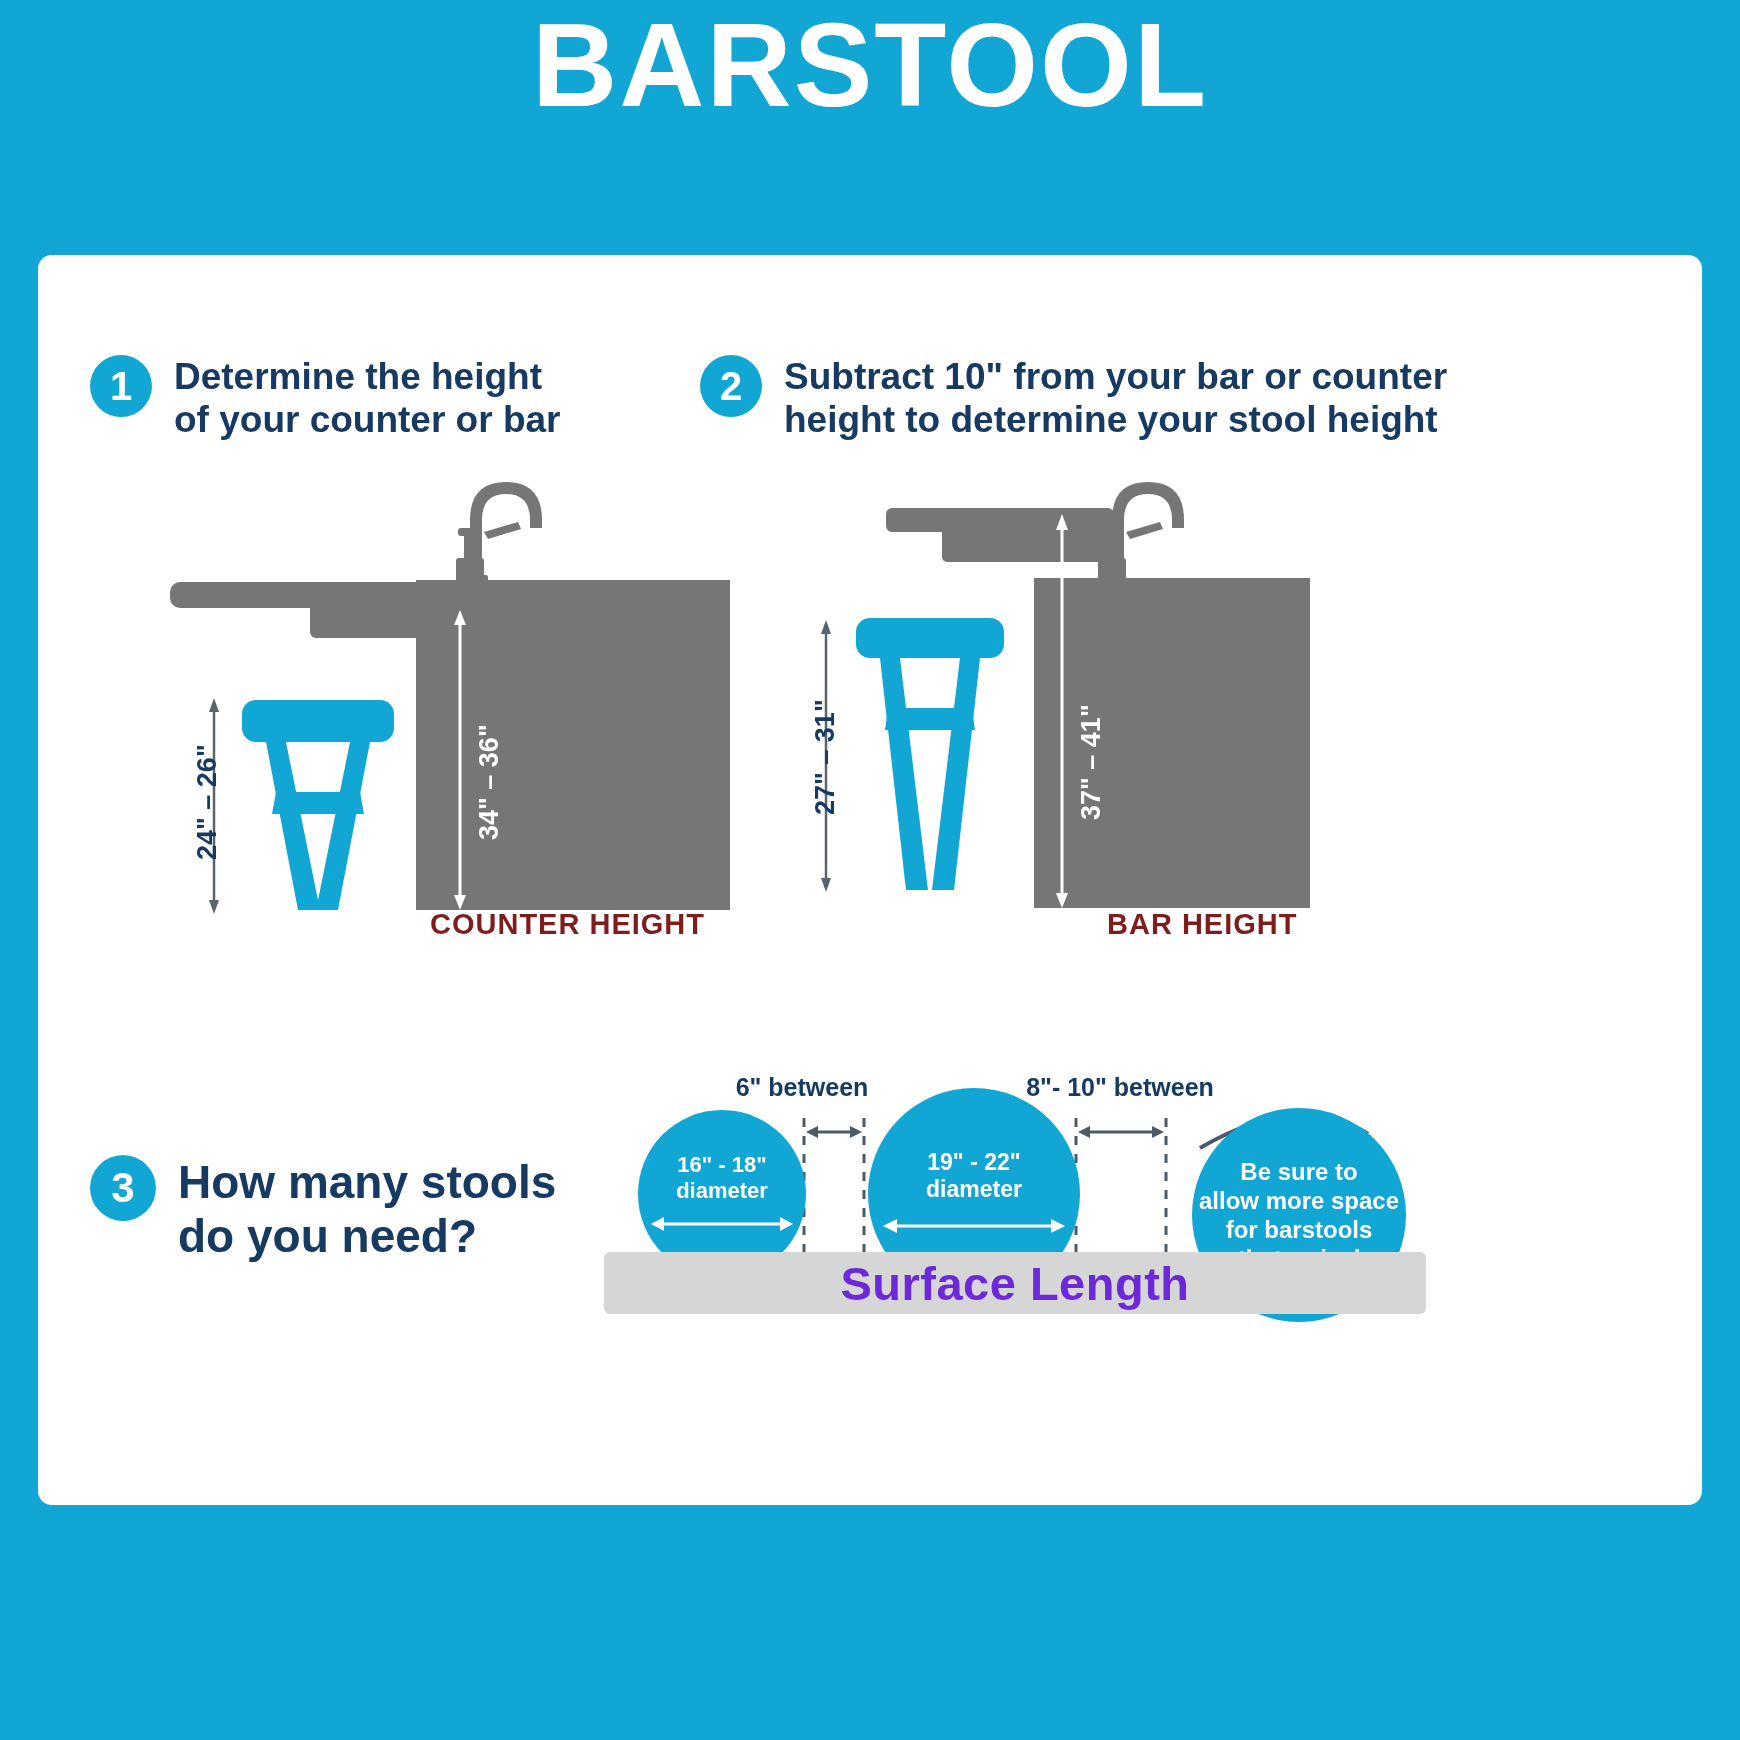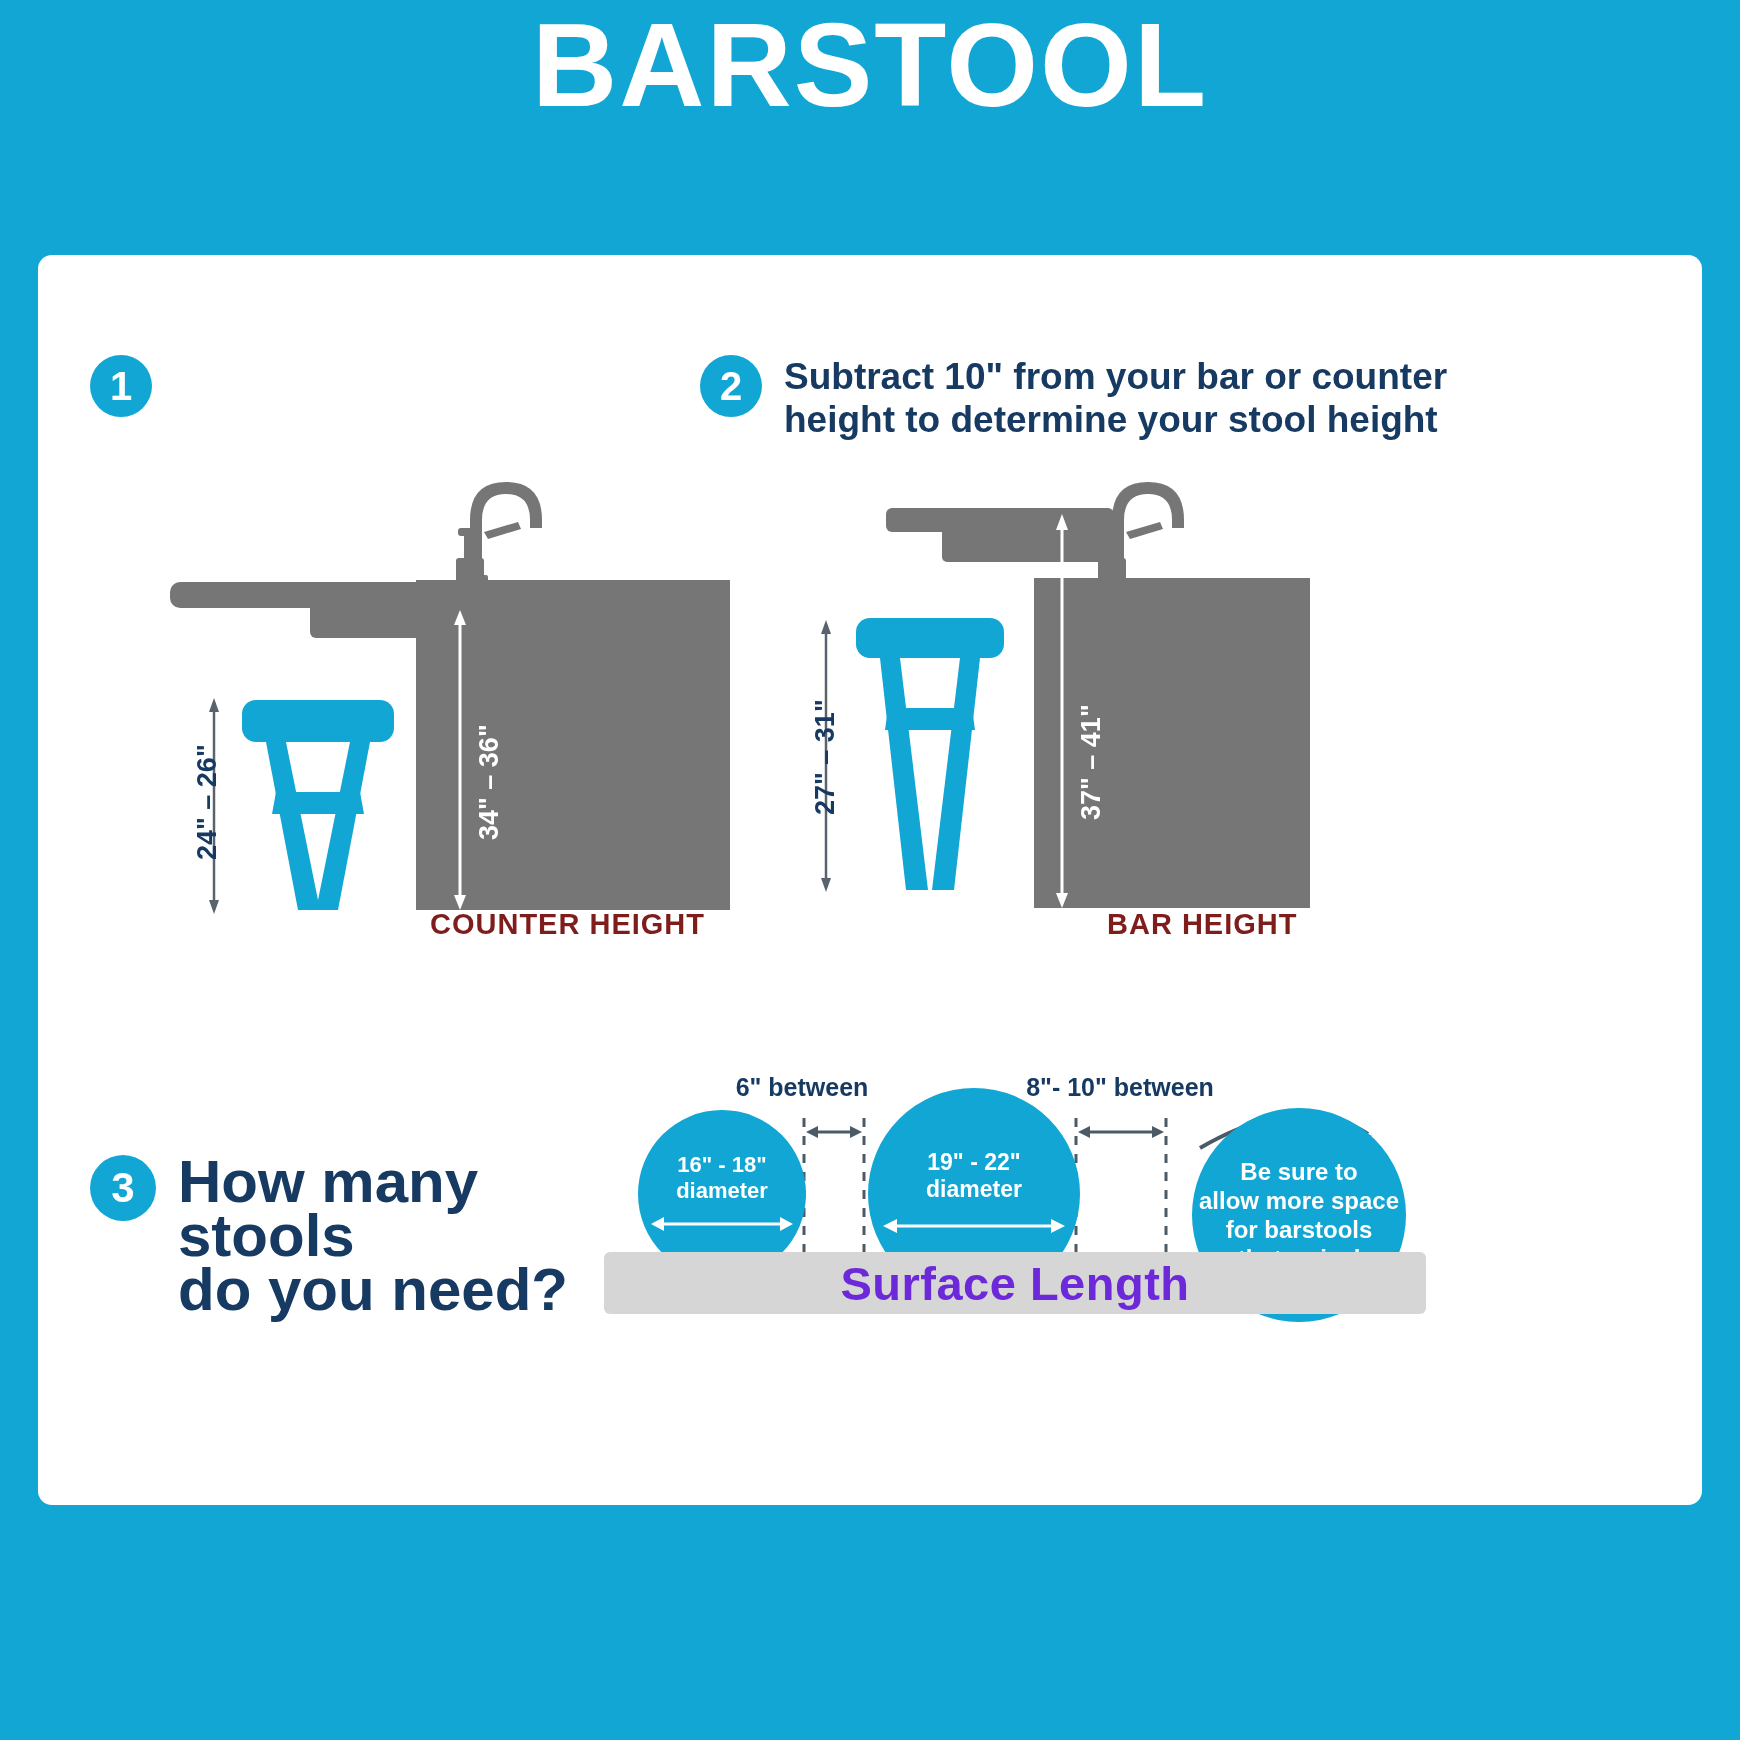--- a/index.html
+++ b/index.html
@@ -42,21 +42,21 @@
   }
   .step-text {
     margin-left: 22px; color: #173a62;
     font-size: 37px; font-weight: 700; line-height: 43px;
     white-space: pre-line;
   }
   #step1-head { left: 90px;  top: 355px; width: 620px; }
   #step2-head { left: 700px; top: 355px; width: 820px; }
   #step3-head { left: 90px;  top: 1155px; width: 520px; }
   #step3-head .badge { width: 66px; height: 66px; flex-basis: 66px; font-size: 42px; }
-  #step3-head .step-text { font-size: 60px; line-height: 54px; }
+  #step3-head .step-text { font-size: 46px; line-height: 54px; }
 
   .diag { position: absolute; }
 
   
   .caption {
     position: absolute; color: #7f1d1d;
     font-size: 29px; font-weight: 700; letter-spacing: 1px;
     white-space: nowrap;
   }
 
@@ -98,20 +98,22 @@
 <div class="page">
 
   <div class="header">
     <div class="title-main">BARSTOOL</div>
   </div>
 
   <div class="card"></div>
 
   <div class="step-head" id="step1-head">
     <div class="badge">1</div>
+    <div class="step-text">Determine the height
+of your counter or bar</div>
   </div>
 
   <div class="step-head" id="step2-head">
     <div class="badge">2</div>
     <div class="step-text">Subtract 10" from your bar or counter
 height to determine your stool height</div>
   </div>
 
   <div class="diag" style="left:170px; top:470px; width:560px; height:470px;">
     <svg width="560" height="470" viewBox="0 0 560 470">

